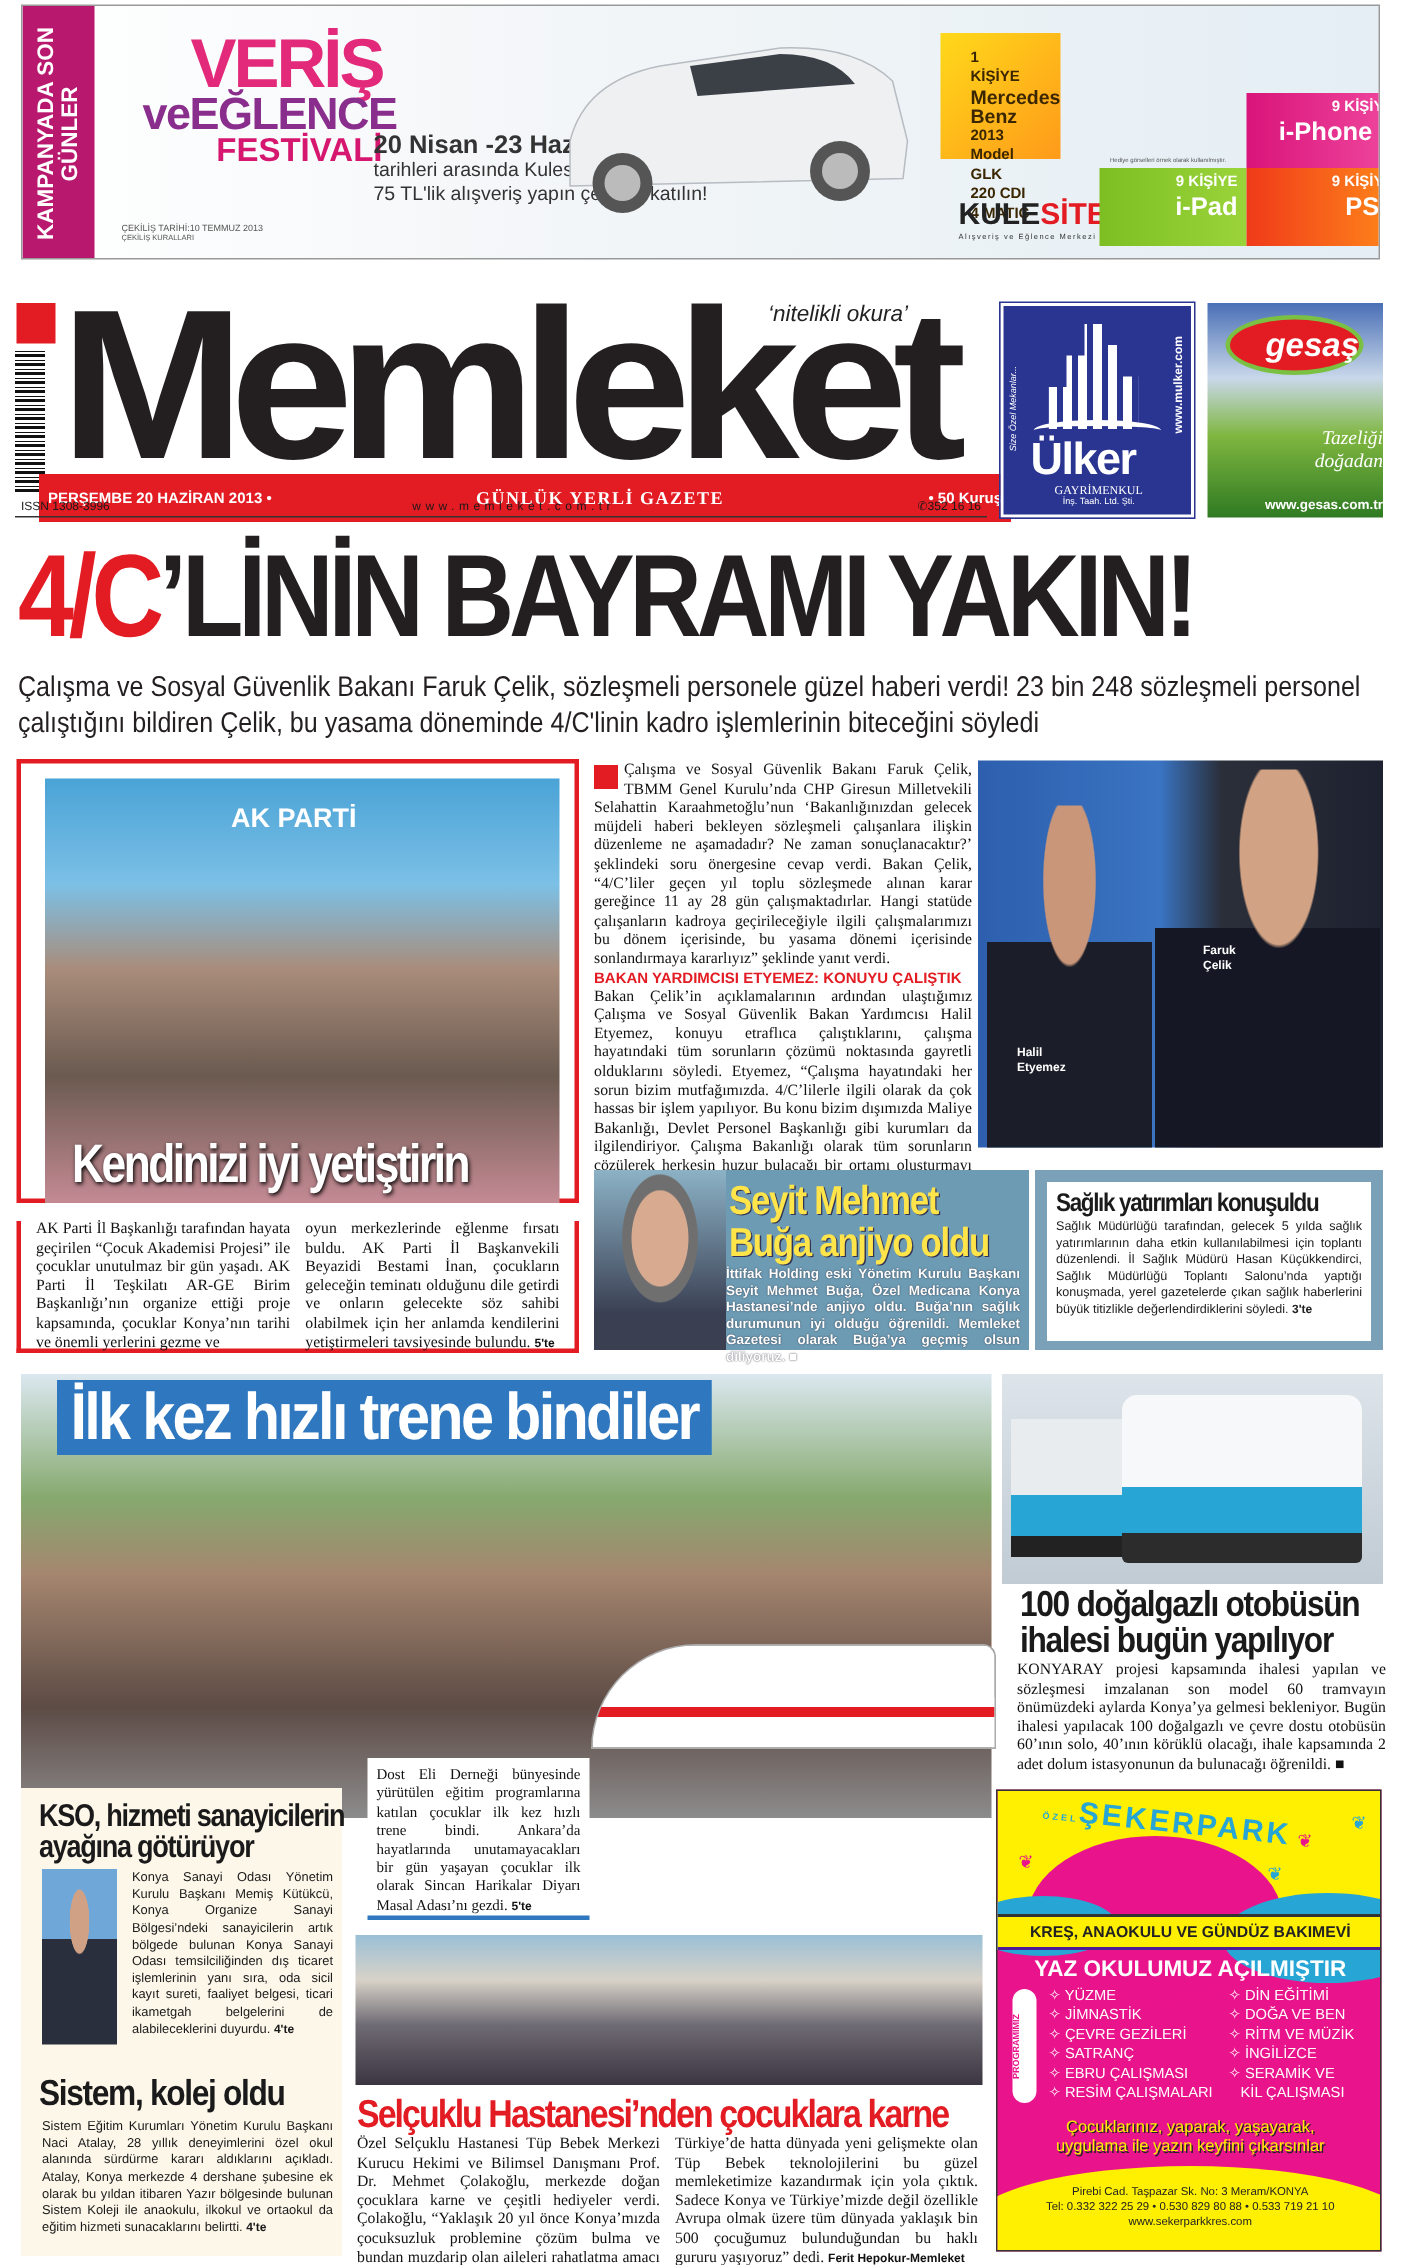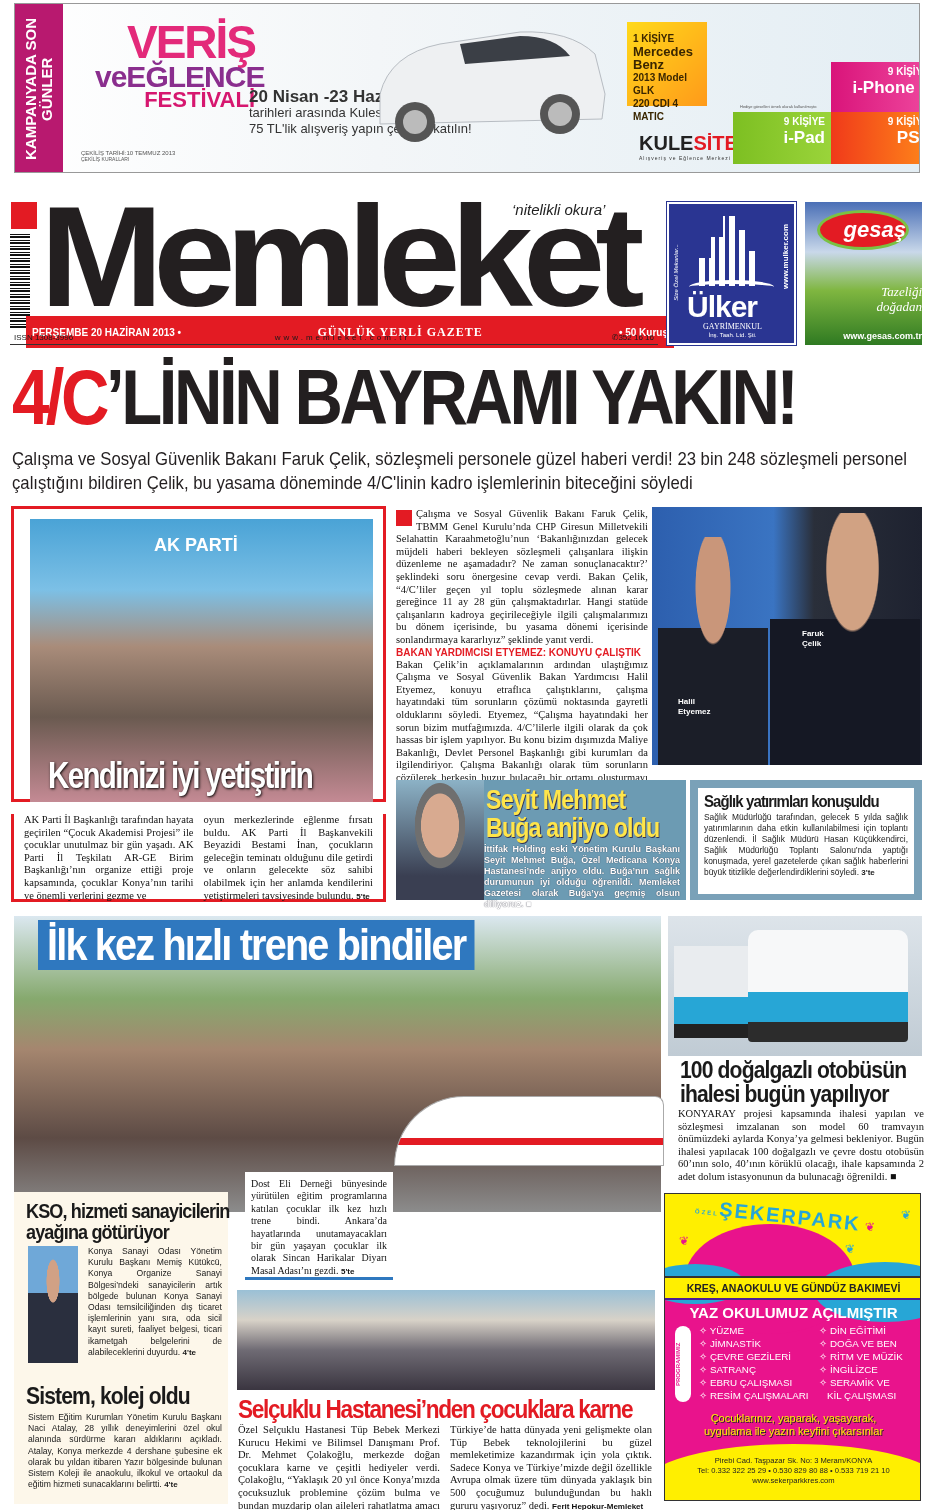--- a/index.html
+++ b/index.html
@@ -10,21 +10,21 @@
 #topad .side{left:0;top:0;width:48px;height:170px;background:#b8196f;color:#fff;font-weight:bold;font-size:15px;writing-mode:vertical-rl;transform:rotate(180deg);display:flex;align-items:center;justify-content:center;text-align:center;line-height:16px;padding:0 6px}
 #topad .fest{left:80px;top:18px;font-family:"Liberation Sans",sans-serif;font-weight:bold;line-height:0.9;text-align:right;width:160px}
 .fest .l1{font-size:46px;color:#d6176f;letter-spacing:-2px}
 .fest .l2{font-size:46px;color:#e32a7a;letter-spacing:-2px}
 .fest .l3{font-size:30px;color:#8a2e8e;letter-spacing:-1px}
 .fest .l4{font-size:22px;color:#d6176f}
 #topad .dates{left:234px;top:85px;font-size:13px;font-family:"Liberation Sans Narrow","Liberation Sans",sans-serif;color:#333;line-height:16px}
 #topad .dates .big{font-size:17px;font-weight:bold}
 #topad .fine{left:66px;top:146px;font-size:5px;color:#555;width:720px;line-height:6px}
 #topad .car{left:355px;top:10px;width:240px;height:130px}
-#topad .benz{left:612px;top:18px;width:80px;height:84px;background:linear-gradient(135deg,#ffd91a,#ff9a1a);padding:10px 6px;font-size:10px;font-weight:bold;color:#3a2600;line-height:13px}
+#topad .benz{left:612px;top:18px;width:80px;height:84px;background:linear-gradient(135deg,#ffd91a,#ff9a1a);padding:10px 20px;font-size:10px;font-weight:bold;color:#3a2600;line-height:13px}
 #topad .benz .nm{font-size:13px}
 #topad .kule{left:624px;top:128px;font-weight:bold;font-size:20px;color:#222}
 #topad .kule span{color:#e31b23}
 #topad .kule small{display:block;font-size:5px;font-weight:normal;letter-spacing:1px;color:#333}
 #topad .note{left:725px;top:100px;font-size:4px;color:#555}
 .prize{position:absolute;font-weight:bold;color:#fff;text-align:right;padding:4px 6px;font-size:10px;line-height:12px}
 .prize .pn{font-size:17px;display:block;line-height:20px}
 #pz-iphone{left:816px;top:58px;width:104px;height:50px;background:linear-gradient(90deg,#d9147a,#f04aa0)}
 #pz-ipad{left:718px;top:108px;width:98px;height:52px;background:linear-gradient(90deg,#7dbf22,#9ad43a)}
 #pz-ps3{left:816px;top:108px;width:104px;height:52px;background:linear-gradient(90deg,#f03a1a,#ff8a1a)}

